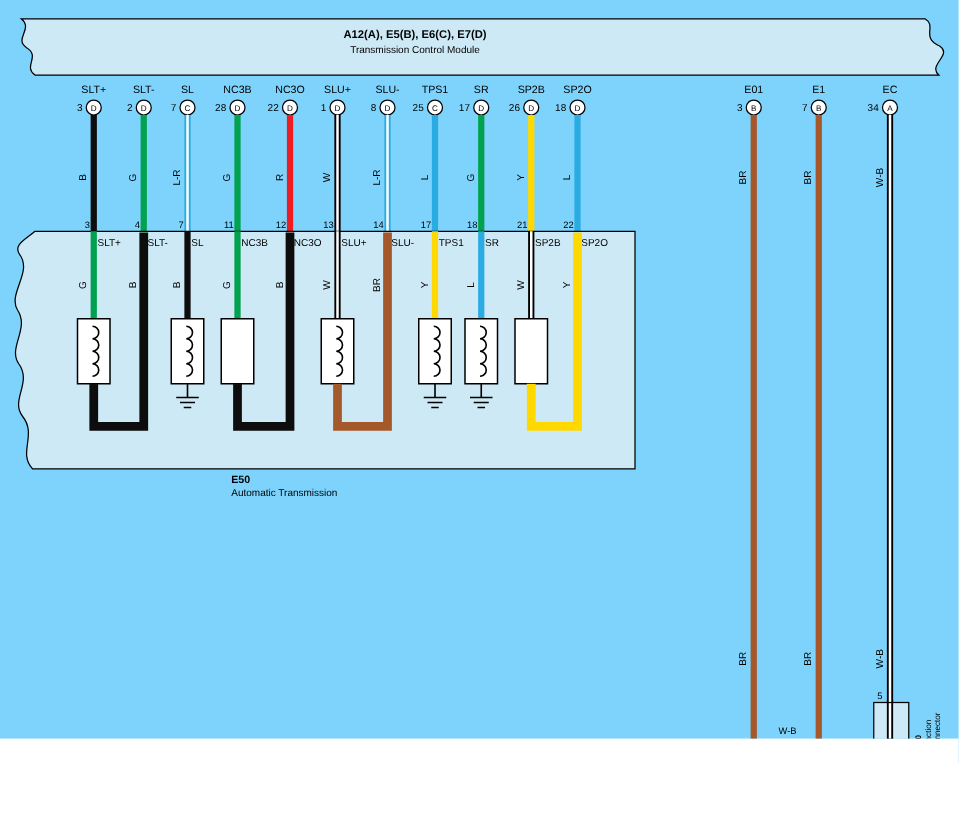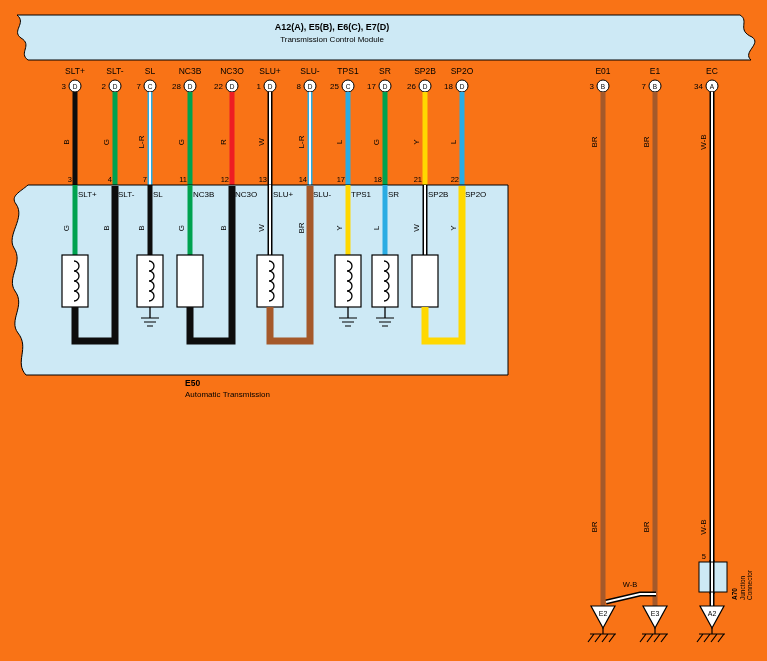--- a/index.html
+++ b/index.html
@@ -1,16 +1,16 @@
 <!DOCTYPE html>
 <html><head>
 <meta charset="utf-8">
 <style>
   html,body{margin:0;padding:0;background:#ffffff;}
-  .page{position:relative;width:767px;height:661px;background:#f97316;overflow:hidden;text-align:center;}
+  .page{position:relative;width:767px;height:591px;background:#7dd3fc;overflow:hidden;text-align:center;}
   svg{display:block;}
   svg text{font-family:"Liberation Sans","DejaVu Sans",sans-serif;fill:#000;}
 </style>
 </head>
 <body>
 
 <div class="page">
   <svg id="diagram" width="767" height="661" viewBox="0 0 767 661">
       <path d="M 30,15 L 740,15 C 750,21 736,30 752,37 C 762,44 742,52 751,60 L 28,60 C 18,53 33,45 21,38 C 11,31 27,23 17,15 Z" fill="#cde9f5" stroke="#000000" stroke-width="1"></path>
       <text x="332" y="30" font-size="9" text-anchor="middle" font-weight="bold">A12(A), E5(B), E6(C), E7(D)</text>

